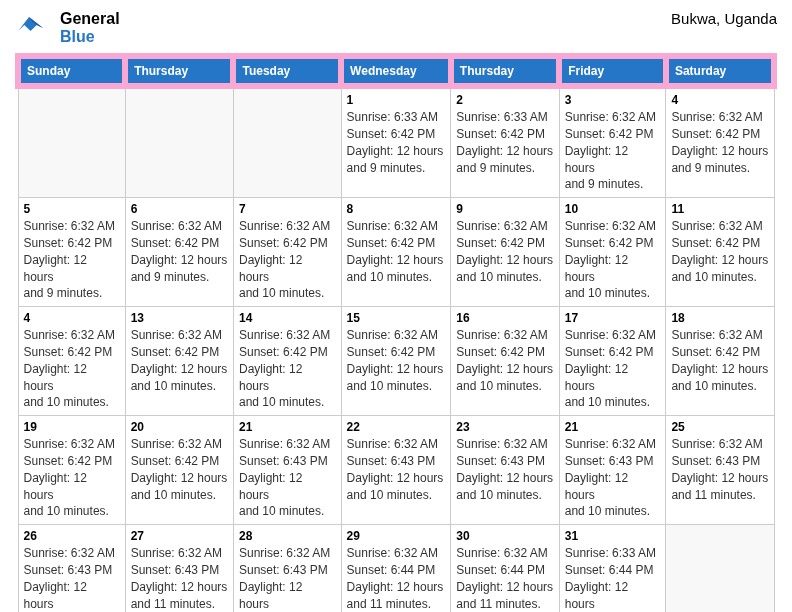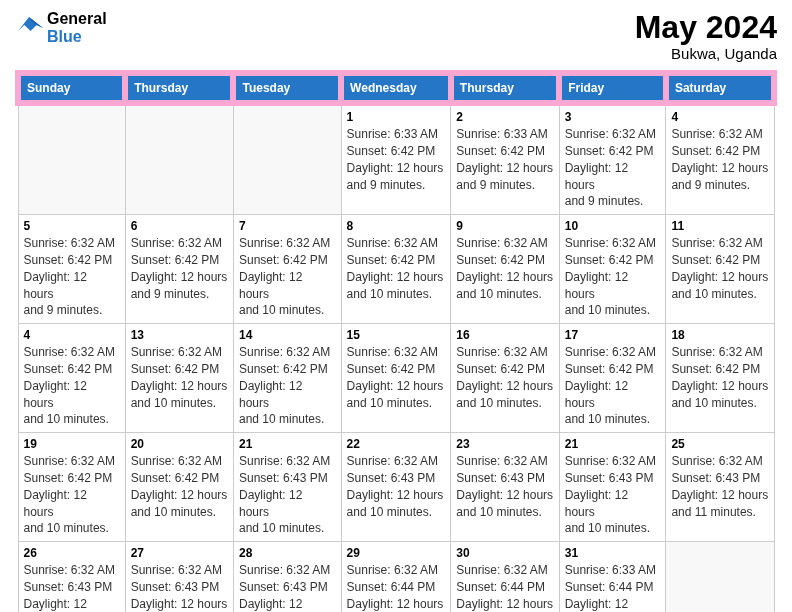--- a/index.html
+++ b/index.html
@@ -18,21 +18,21 @@
     }
     .header {
       display: flex;
       justify-content: space-between;
       align-items: flex-start;
       margin-bottom: 8px;
     }
     .logo {
       display: flex;
       align-items: center;
-      gap: 4px;
+      gap: 17px;
     }
     .logo-bird {
       width: 28px;
       height: 28px;
     }
     .title-block {
       text-align: right;
     }
     .month-year {
       font-size: 32px;
@@ -99,21 +99,20 @@
         <polygon points="18,4 36,18 28,14 22,10" fill="#1a5fa8"></polygon>
       </svg>
       <div>
         <div style="font-size:16px;font-weight:bold;line-height:1.1;">
           <span style="color:#000;">General</span>
         </div>
         <div style="font-size:16px;font-weight:bold;color:#2676c8;line-height:1.1;">Blue</div>
       </div>
     </div>
     <div class="title-block">
-      <div class="month-year">May 2024</div>
       <div class="location">Bukwa, Uganda</div>
     </div>
   </div>
 
   <table class="calendar">
     <thead>
       <tr>
       <th>Sunday</th>
           <th>Thursday</th>
           <th>Tuesday</th>

